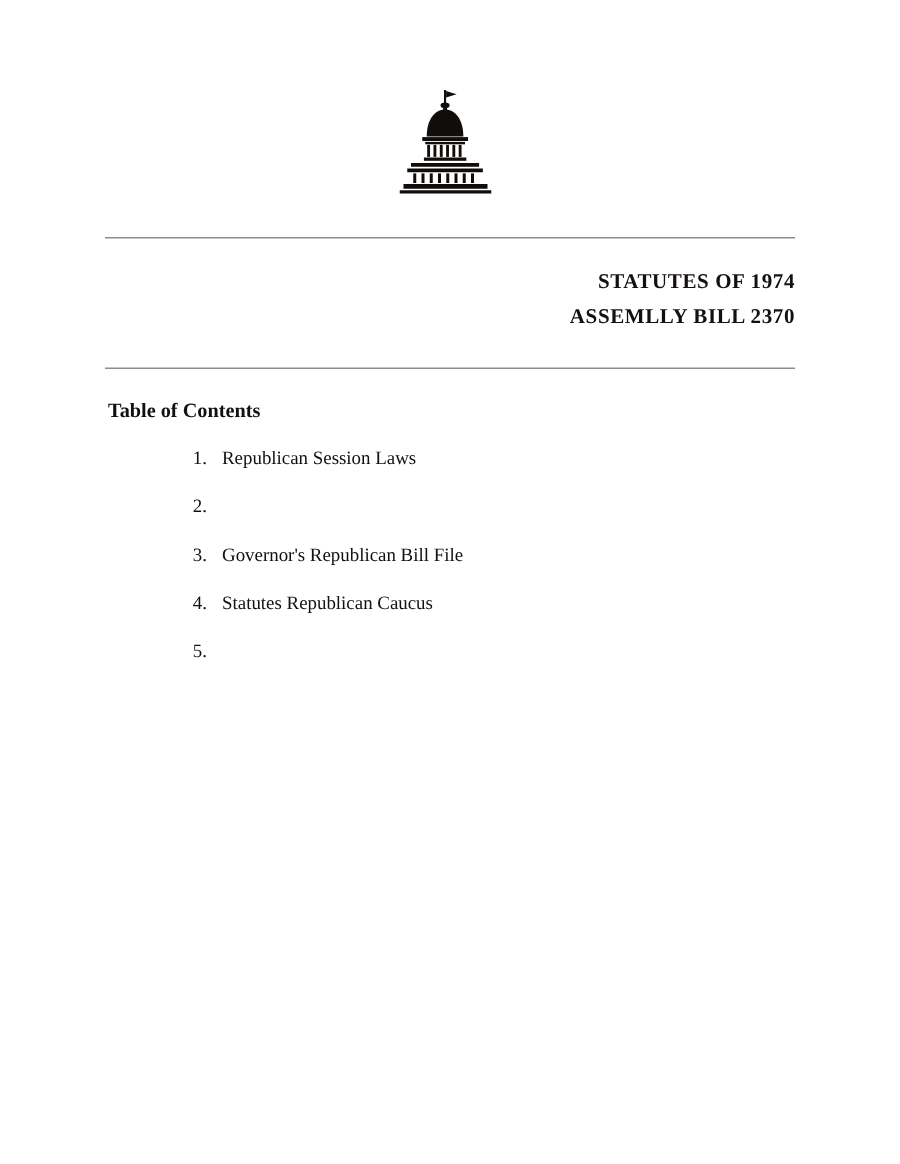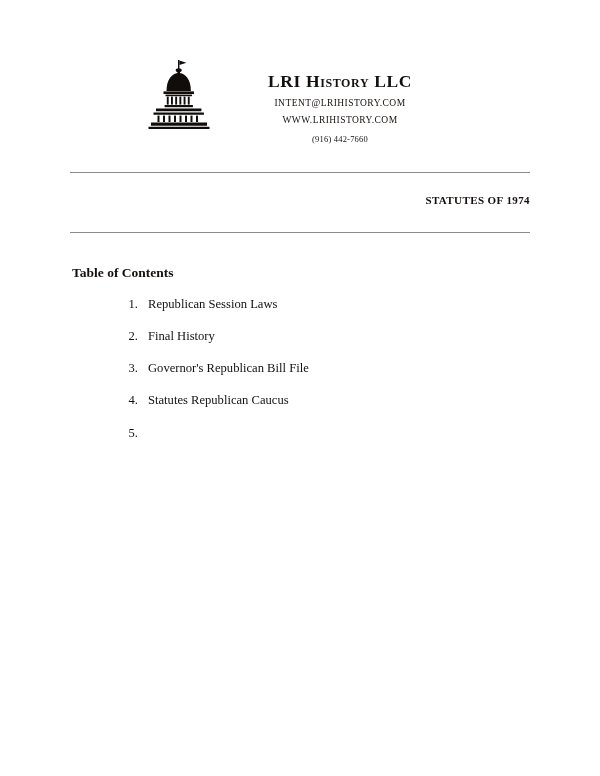--- a/index.html
+++ b/index.html
@@ -80,33 +80,33 @@
   .rule-bottom { margin-top: 22px; }
 
   
   .title-block {
     width: 460px;
     margin: 0 auto;
     text-align: right;
     padding-top: 19px;
   }
   .title-line {
-    font-size: 11px;
+    font-size: 14px;
     font-weight: 700;
     letter-spacing: 0.4px;
     line-height: 1.62;
     color: #14100e;
     font-variant: small-caps;
     text-transform: uppercase;
   }
 
   
   .toc {
     width: 460px;
-    margin: 12px auto;
+    margin: 0 auto;
     padding-top: 20px;
   }
   .toc-heading {
     font-size: 13.5px;
     font-weight: 700;
     color: #14100e;
     margin-left: 2px;
   }
   .toc-list {
     margin: 16px 0 0 0;
@@ -169,46 +169,40 @@
           <rect x="37.5" y="57.6" width="2.0" height="6.4"></rect>
           <rect x="43.0" y="57.6" width="2.0" height="6.4"></rect>
           <rect x="48.5" y="57.6" width="2.0" height="6.4"></rect>
           <rect x="54.0" y="57.6" width="2.0" height="6.4"></rect>
 
           <path d="M9 64.6 h56 v3.2 H9 z"></path>
           <path d="M6.5 68.8 h61 v2.2 H6.5 z"></path>
         </g>
       </svg>
     </div>
-    <div class="org-block">
-      <div class="org-name">LRI History LLC</div>
-      <div class="org-email">intent@lrihistory.com</div>
-      <div class="org-web">www.lrihistory.com</div>
-      <div class="org-phone">(916) 442-7660</div>
-    </div>
   </div>
 
   <div class="rule rule-top"></div>
 
   <div class="title-block">
     <div class="title-line">Statutes of 1974</div>
+    <div class="title-line">Assemlly Bill 2370</div>
   </div>
 
   <div class="rule rule-bottom"></div>
 
   <div class="toc">
     <div class="toc-heading">Table of Contents</div>
     <ul class="toc-list">
       <li class="toc-item">
         <span class="toc-num">1.</span>
         <span class="toc-label">Republican Session Laws</span>
       </li>
       <li class="toc-item">
         <span class="toc-num">2.</span>
-        <span class="toc-label">Final History</span>
       </li>
       <li class="toc-item">
         <span class="toc-num">3.</span>
         <span class="toc-label">Governor's Republican Bill File</span>
       </li>
       <li class="toc-item">
         <span class="toc-num">4.</span>
         <span class="toc-label">Statutes Republican Caucus</span>
       </li>
       <li class="toc-item">

